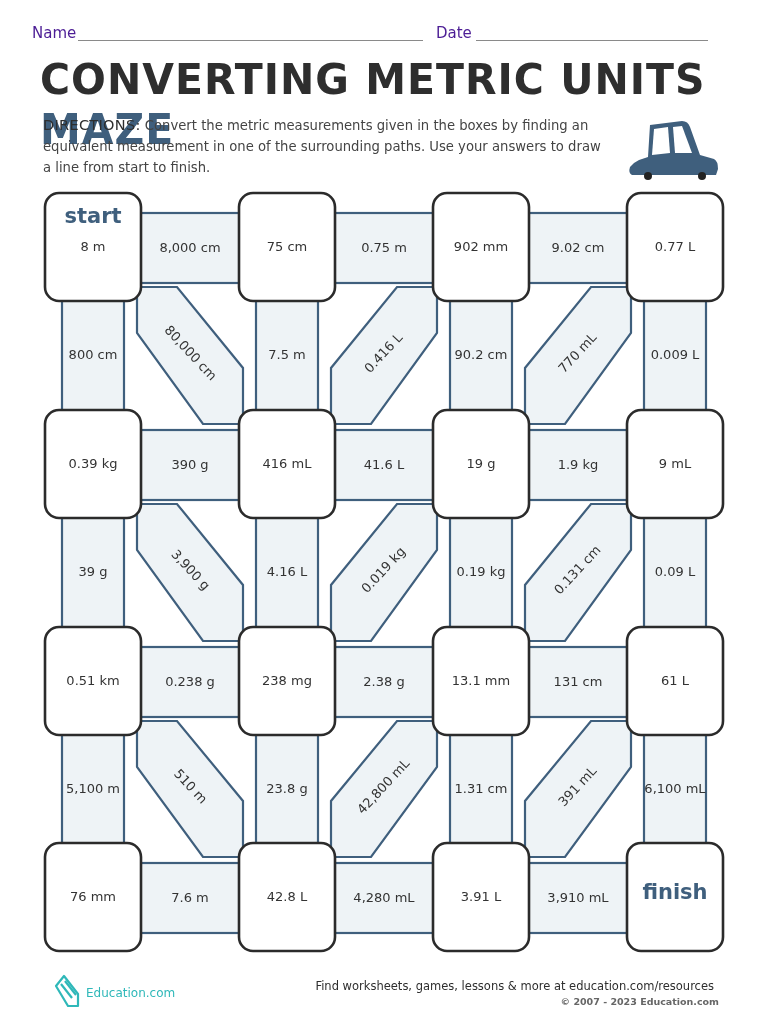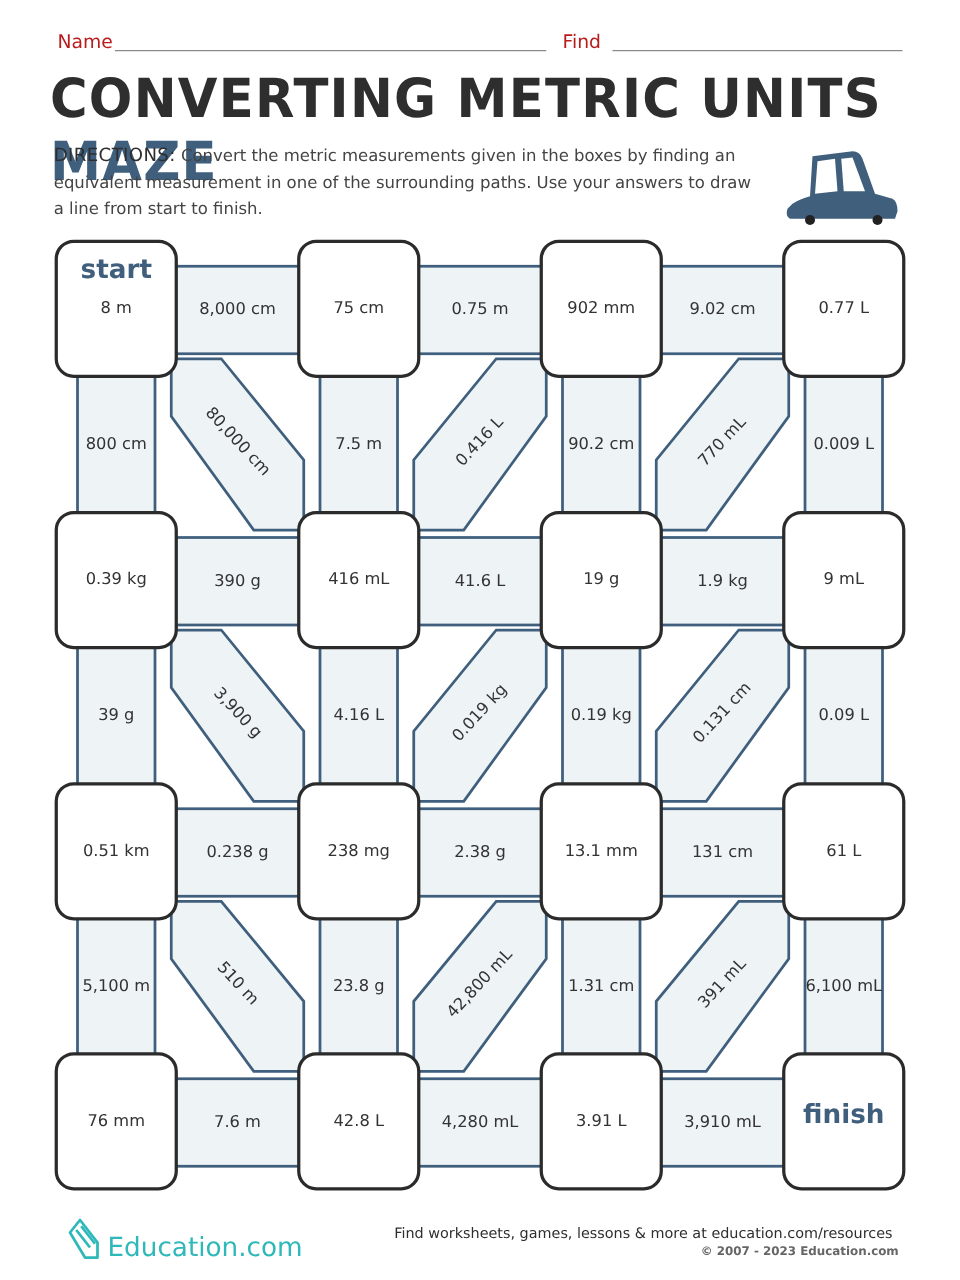--- a/index.html
+++ b/index.html
@@ -1,42 +1,42 @@
 <!DOCTYPE html>
 <html><head>
   <meta charset="utf-8">
   <style>
     html, body { margin: 0; padding: 0; background: #ffffff; }
     body { width: 768px; height: 1024px; position: relative; overflow: hidden;
            font-family: "DejaVu Sans", sans-serif; color: #333333; }
-    .name-row { position: absolute; top: 22px; left: 46px; width: 680px; height: 22px;
-                font-size: 15px; color: #b91c1c; }
+    .name-row { position: absolute; top: 22px; left: 32px; width: 680px; height: 22px;
+                font-size: 15px; color: #4c1d95; }
     .name-row .lbl { position: absolute; top: 2px; }
     .name-row .line { position: absolute; top: 18px; height: 0; border-bottom: 1.2px solid #8a8a8a; }
     .title { position: absolute; top: 56px; left: 40px; width: 700px; font-size: 41px;
              font-weight: bold; letter-spacing: 1px; color: #2e2e2e;
              font-family: "DejaVu Sans", sans-serif; transform: scaleY(1.05); }
     .title .accent { color: #3f5f7d; }
     .directions { position: absolute; top: 115px; left: 43px; width: 560px; font-size: 13.2px;
                   line-height: 21px; color: #444; }
     .directions .head { font-weight: normal; font-size: 14.5px; color: #2e2e2e; letter-spacing: .3px; }
     .car { position: absolute; top: 115px; left: 626px; width: 96px; height: 68px; }
     svg.maze { position: absolute; top: 0; left: 0; }
     .footer-logo { position: absolute; top: 974px; left: 52px; height: 36px; }
-    .footer-logo .brand { position: absolute; left: 34px; top: 12px; font-size: 21px; color: #2fb8b9; white-space: nowrap; }
+    .footer-logo .brand { position: absolute; left: 34px; top: 12px; font-size: 12px; color: #2fb8b9; white-space: nowrap; }
     .footer-text { position: absolute; top: 979px; right: 54px; font-size: 11.5px; color: #2e2e2e; text-align: right; white-space: nowrap; margin-left: 16px; }
     .footer-copy { position: absolute; top: 996px; right: 49px; font-size: 9.5px; color: #666; text-align: right; white-space: nowrap; font-weight: bold; }
   </style>
 </head>
 <body>
 
 <div class="name-row">
   <span class="lbl" style="left:0">Name</span>
   <span class="line" style="left:46px; width:345px"></span>
-  <span class="lbl" style="left:404px">Find</span>
+  <span class="lbl" style="left:404px">Date</span>
   <span class="line" style="left:444px; width:232px"></span>
 </div>
 
 <div class="title">
   <span>CONVERTING METRIC UNITS</span>
   <span class="accent">MAZE</span>
 </div>
 
 <div class="directions">
   <span class="head">DIRECTIONS:</span>

